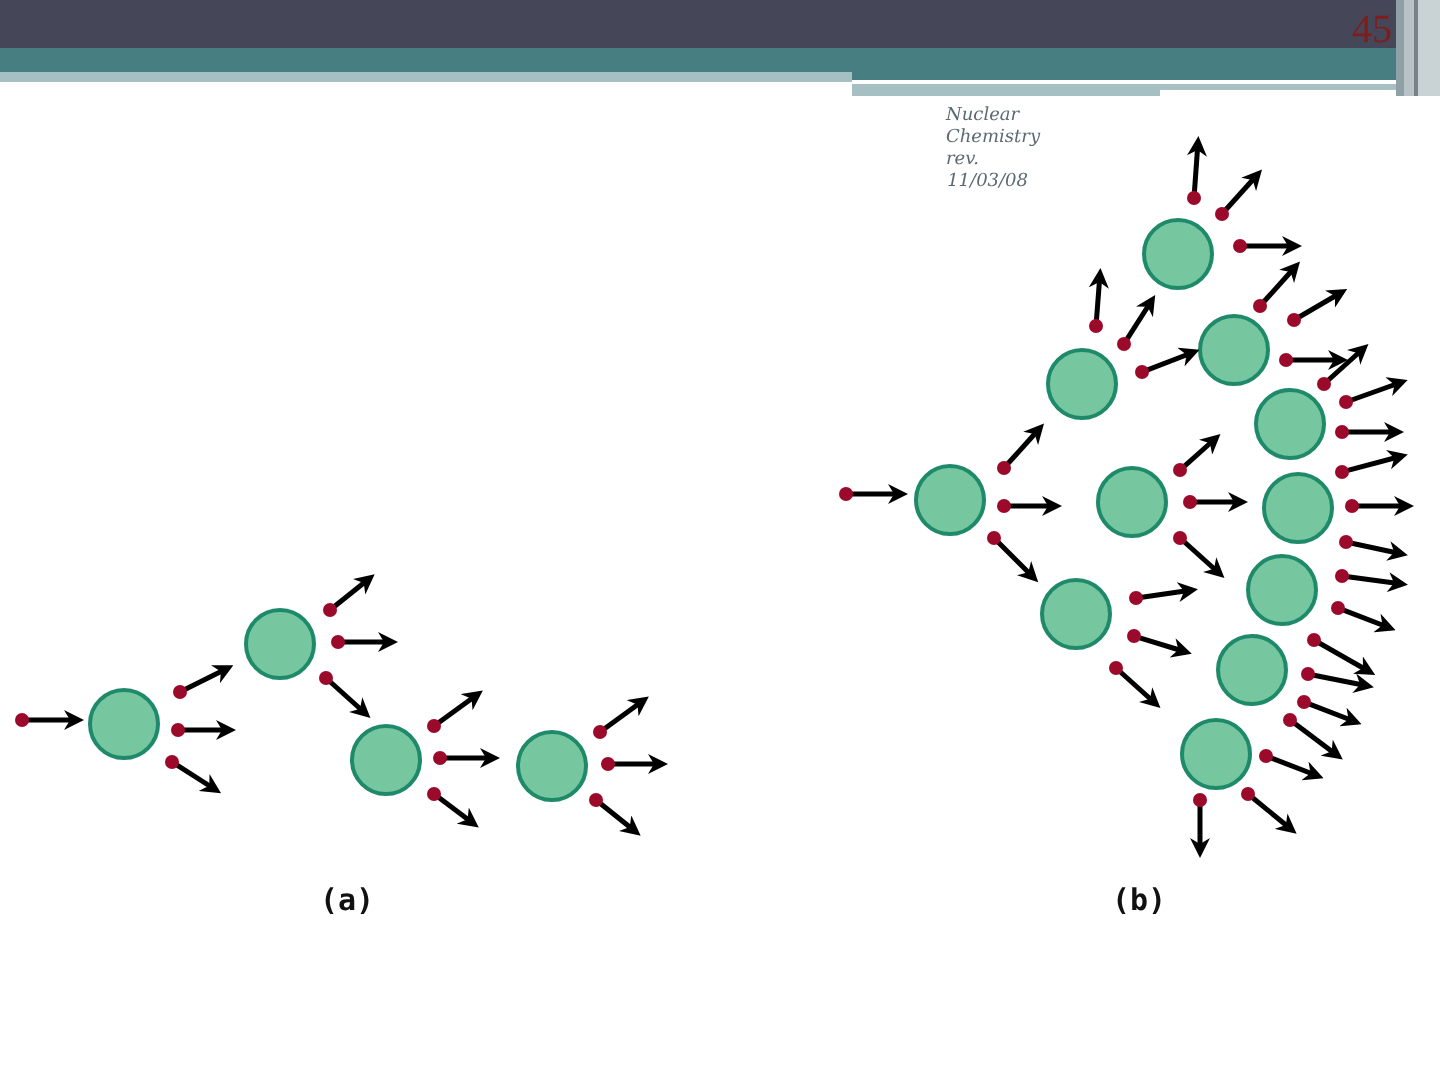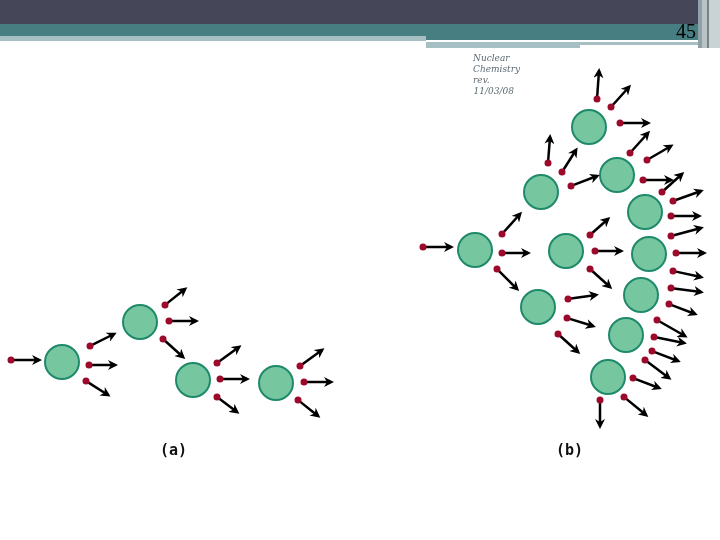--- a/index.html
+++ b/index.html
@@ -13,22 +13,22 @@
     .hdr-light { position: absolute; left: 0; top: 36px; width: 426px; height: 5px; background: #a5bfc3; }
     .hdr-teal-r { position: absolute; left: 426px; top: 36px; width: 272px; height: 4px; background: #467e82; }
     .hdr-light-r { position: absolute; left: 426px; top: 40px; width: 240px; height: 2px; background: #ffffff; }
     .hdr-light-r2 { position: absolute; left: 426px; top: 42px; width: 154px; height: 6px; background: #a5bfc3; }
     .hdr-light-r3 { position: absolute; left: 580px; top: 42px; width: 118px; height: 3px; background: #a5bfc3; }
     .edge1 { position: absolute; left: 698px; top: 0; width: 4px; height: 48px; background: #8fa0a6; }
     .edge2 { position: absolute; left: 702px; top: 0; width: 5px; height: 48px; background: #b8c3c8; }
     .edge3 { position: absolute; left: 707px; top: 0; width: 2px; height: 48px; background: #7a8187; }
     .edge4 { position: absolute; left: 709px; top: 0; width: 11px; height: 48px; background: #c9d3d6; }
     .slide-num {
-      position: absolute; right: 24px; top: 20px;
-      color: #000000; font-size: 20px; font-family: "Liberation Serif", serif;
+      position: absolute; right: 24px; top: 4px;
+      color: #7f1d1d; font-size: 20px; font-family: "Liberation Serif", serif;
     }
     .footer-note {
       position: absolute; left: 428px; top: 53px; width: 86px;
       font-size: 9px; color: #5b6a72; line-height: 11px; text-align: right;
       font-family: "DejaVu Serif", serif; font-style: italic;
     }
     .footer-note span { display: block; }
     .footer-note .l1 { text-align: left; margin-left: 45px; }
     .diagram { position: absolute; left: 0; top: 0; }
     .label {

